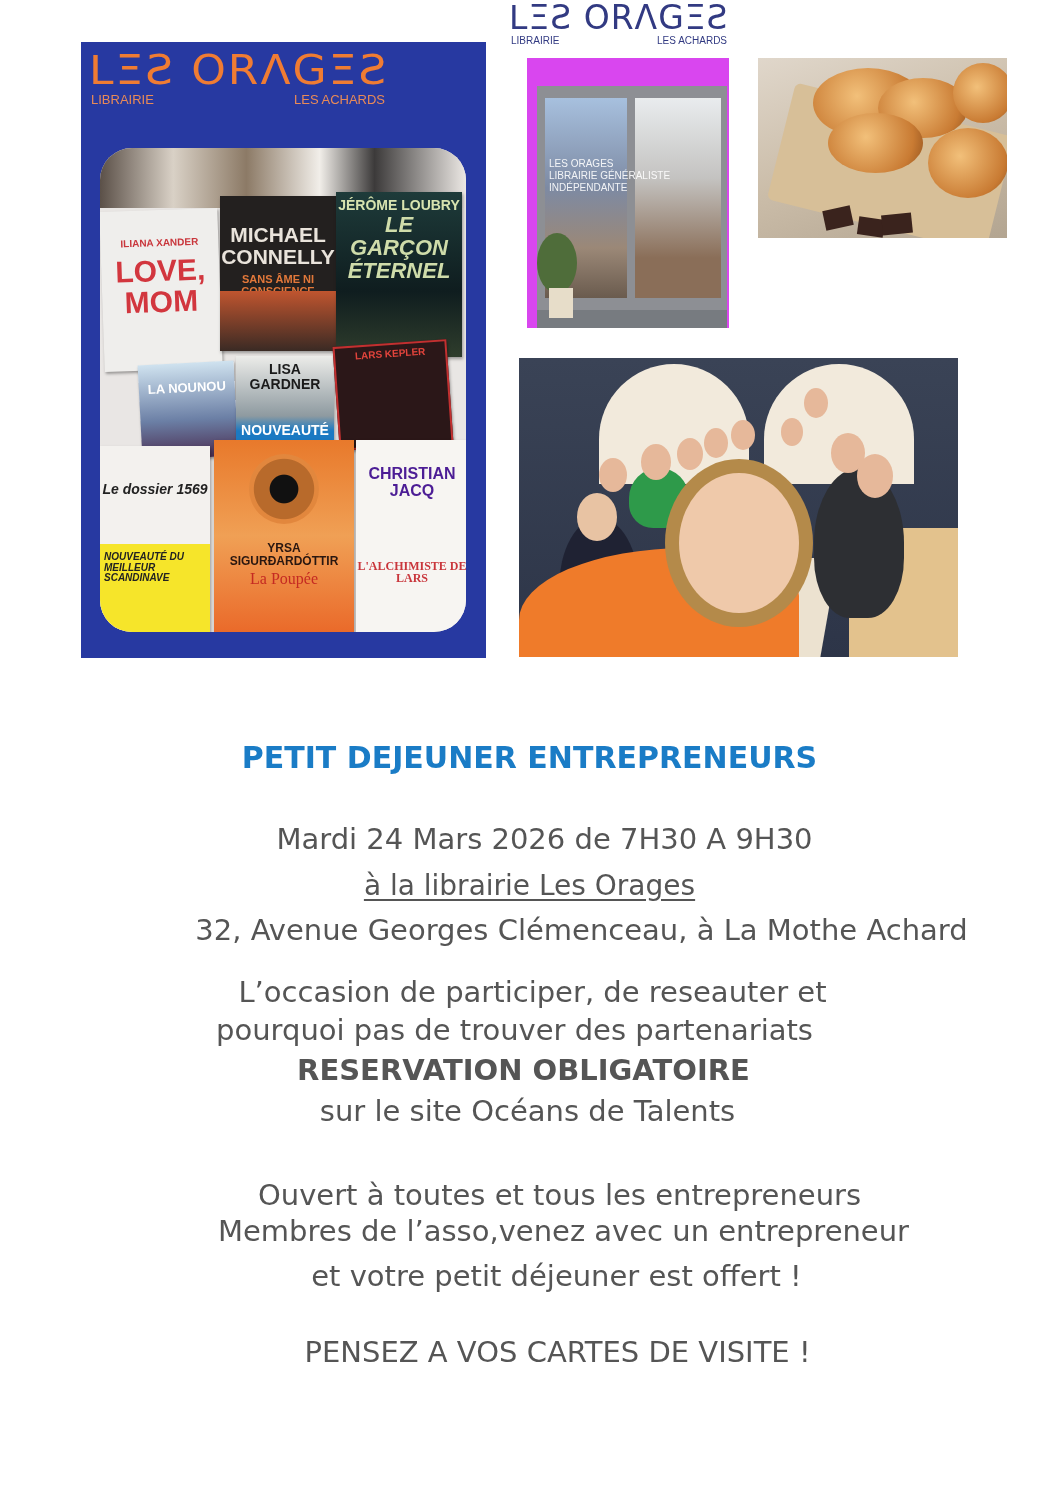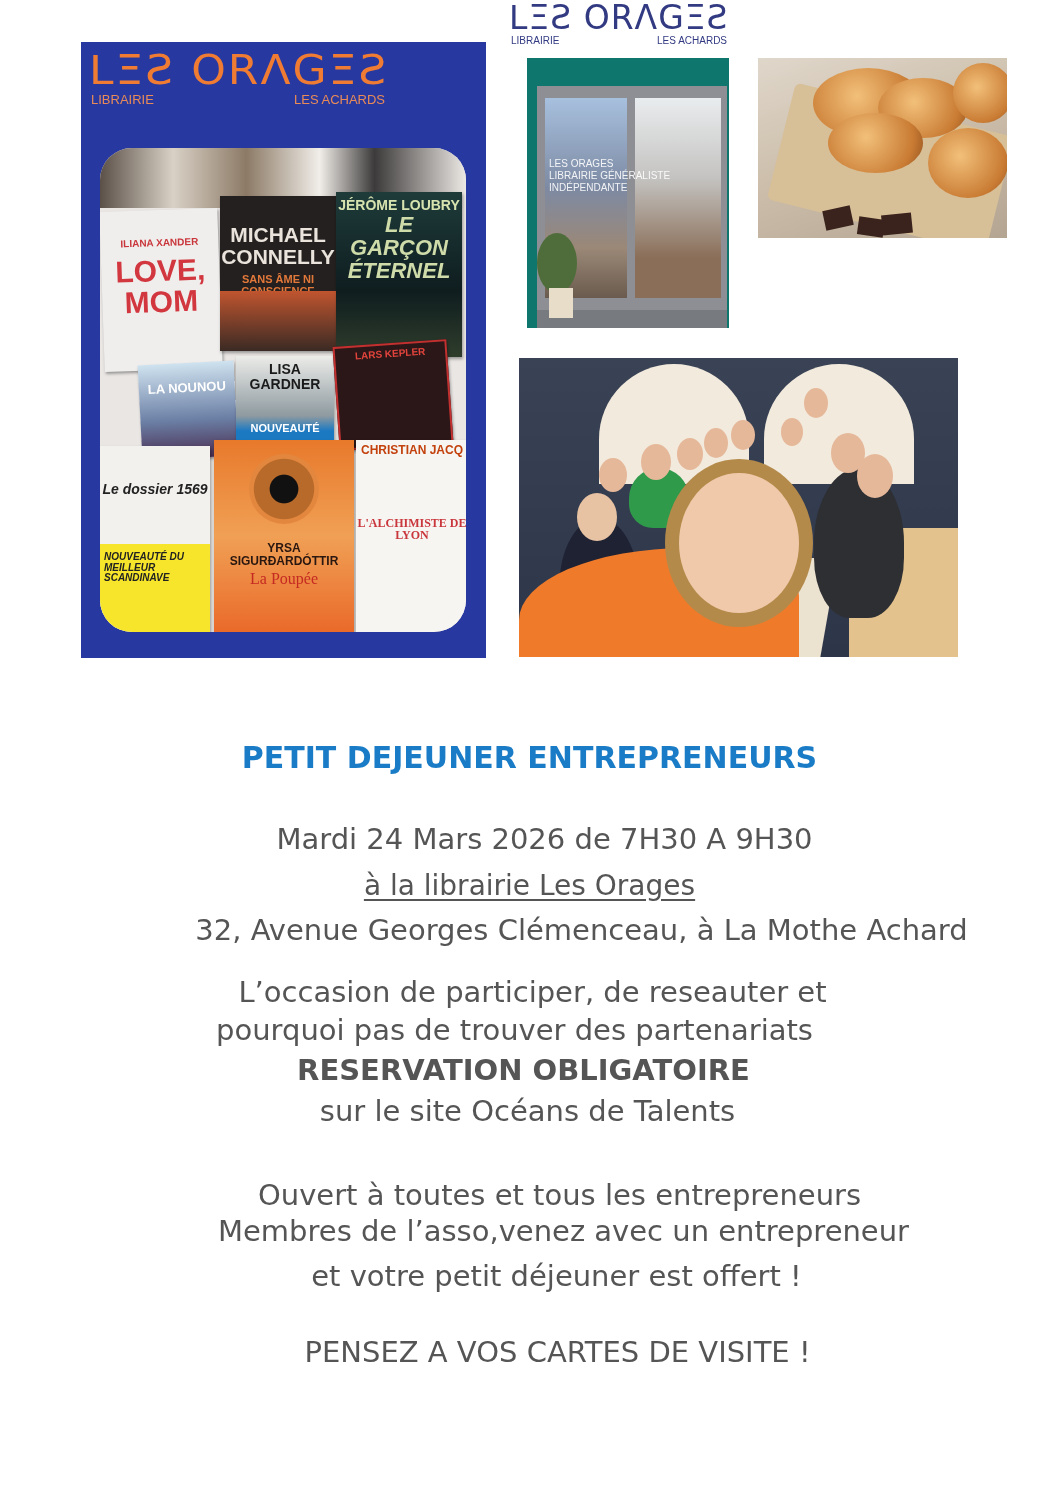--- a/index.html
+++ b/index.html
@@ -22,43 +22,43 @@
   .b2 .t1 { color:#e9e3db; font-size:21px; margin-top:28px; }
   .b2 .t2 { color:#e2783a; font-size:11px; margin-top:6px; }
   .b2 .sky { position:absolute; left:0; bottom:0; width:100%; height:60px; background:linear-gradient(180deg,#c0552f,#3a2a24); }
   .b3 { left:236px; top:44px; width:126px; height:165px; background:linear-gradient(180deg,#1e3b3a,#0f1d1f 60%,#2f3d2c);text-align:center; }
   .b3 .t1 { color:#d8e4b0; font-size:14px; margin-top:6px; }
   .b3 .t2 { color:#cfdcaa; font-size:22px; font-style:italic; }
   .b4 { left:40px; top:215px; width:96px; height:95px; background:linear-gradient(180deg,#cfe2ef,#6b7fa5 60%,#4b2e52); transform:rotate(-3deg); }
   .b4 .t1 { color:#fff; font-size:13px; margin-top:18px; }
   .b5 { left:136px; top:208px; width:98px; height:100px; background:linear-gradient(180deg,#ecece9,#8e9aa0 60%,#1b79c2 75%); }
   .b5 .t1 { color:#1a1a1a; font-size:14px; margin-top:6px; }
-  .b5 .t2 { color:#fff; font-size:11px; margin-top:32px; }
+  .b5 .t2 { color:#fff; font-size:14px; margin-top:32px; }
   .b6 { left:236px; top:195px; width:110px; height:100px; background:#2b1718; border:2px solid #c23030; transform:rotate(-4deg); }
   .b6 .t1 { color:#e2443c; font-size:10px; margin-top:4px; }
   .b7 { left:0; top:298px; width:110px; height:186px; background:#f3f1ee; }
   .b7 .t1 { color:#222; font-size:14px; font-style:italic; margin-top:36px; }
   .b7 .banner { position:absolute; left:0; bottom:0; width:100%; height:88px; background:#f6e52a; }
   .b7 .banner span { color:#222; font-size:10px; font-style:italic; text-align:left; padding:8px 4px 0; }
   .b8 { left:114px; top:292px; width:140px; height:192px; background:linear-gradient(180deg,#e8792b,#f0a055 50%,#ea6a2a); }
   .b8 .eye { width:70px; height:70px; margin:14px auto 0; border-radius:50%; background:radial-gradient(circle,#111 0 28%,#b86a2b 30% 60%,#e2873d 62%); }
   .b8 .t1 { color:#2a1710; font-size:12px; margin-top:18px; }
   .b8 .t2 { color:#c52a22; font-size:16px; margin-top:4px; font-family:"Liberation Serif", serif; font-weight:400; }
   .b9 { left:256px; top:292px; width:112px; height:192px; background:#f7f5f2; }
-  .b9 .t1 { color:#c2410c; font-size:12px; margin-top:4px; }
+  .b9 .t1 { color:#4c1d95; font-size:16px; margin-top:26px; }
   .b9 .t2 { color:#c9363c; font-size:12px; margin-top:60px; font-family:"Liberation Serif", serif; }
 
   
   .logo-top { position:absolute; left:507px; top:0px; width:250px; height:48px; }
   .logo-top .wordmark { position:absolute; left:2px; top:0; font-family:"DejaVu Sans", sans-serif; font-size:33px; color:#323a82; letter-spacing:1px; line-height:36px; }
   .logo-top .sub-left { position:absolute; left:4px; top:35px; font-size:10px; color:#323a82; }
   .logo-top .sub-right { position:absolute; left:150px; top:35px; font-size:10px; color:#323a82; }
 
   
-  .photo-store { position:absolute; left:527px; top:58px; width:202px; height:270px; background:#0f766e; overflow:hidden; }
+  .photo-store { position:absolute; left:527px; top:58px; width:202px; height:270px; background:#d946ef; overflow:hidden; }
   .photo-store .frame { position:absolute; left:10px; top:28px; width:190px; height:232px; background:#8d8f94; }
   .photo-store .pane1 { position:absolute; left:18px; top:40px; width:82px; height:200px; background:linear-gradient(180deg,#a7c0de,#7d8aa3 45%,#9b8877 75%,#6a5b4e); }
   .photo-store .pane2 { position:absolute; left:108px; top:40px; width:86px; height:200px; background:linear-gradient(180deg,#e9ecee,#c4c3c1 40%,#8a6e58 80%); }
   .photo-store .glass-text { position:absolute; left:22px; top:100px; color:#fff; font-size:10px; line-height:12px; opacity:.9; }
   .photo-store .plant { position:absolute; left:10px; top:175px; width:40px; height:60px; border-radius:50%; background:#4f6d3a; }
   .photo-store .pot { position:absolute; left:22px; top:230px; width:24px; height:30px; background:#e7ddc9; }
   .photo-store .mat { position:absolute; left:10px; top:252px; width:190px; height:18px; background:#777b80; }
 
   
   .photo-croissant { position:absolute; left:758px; top:58px; width:249px; height:180px; background:linear-gradient(160deg,#e0d7cb,#cbbda9 50%,#b3a591); overflow:hidden; }
@@ -130,21 +130,21 @@
         <span>NOUVEAUTÉ DU MEILLEUR SCANDINAVE</span>
       </div>
     </div>
     <div class="book b8">
       <div class="eye"></div>
       <span class="t1">YRSA SIGURÐARDÓTTIR</span>
       <span class="t2">La Poupée</span>
     </div>
     <div class="book b9">
       <span class="t1">CHRISTIAN JACQ</span>
-      <span class="t2">L'ALCHIMISTE DE LYON</span>
+      <span class="t2">L'ALCHIMISTE DE LARS</span>
     </div>
   </div>
 </div>
 
 <div class="logo-top">
   <div class="wordmark">ᒪΞƧ ORΛGΞƧ</div>
   <div class="sub-left">LIBRAIRIE</div>
   <div class="sub-right">LES ACHARDS</div>
 </div>
 

